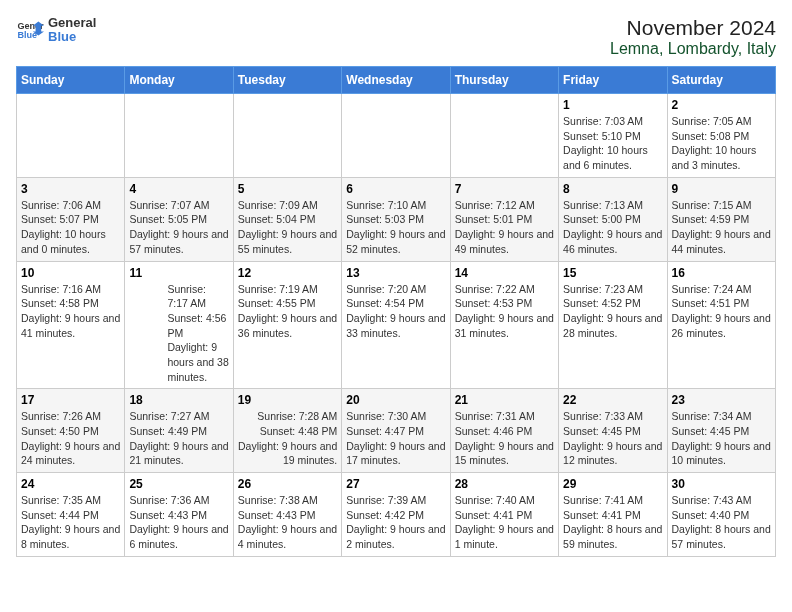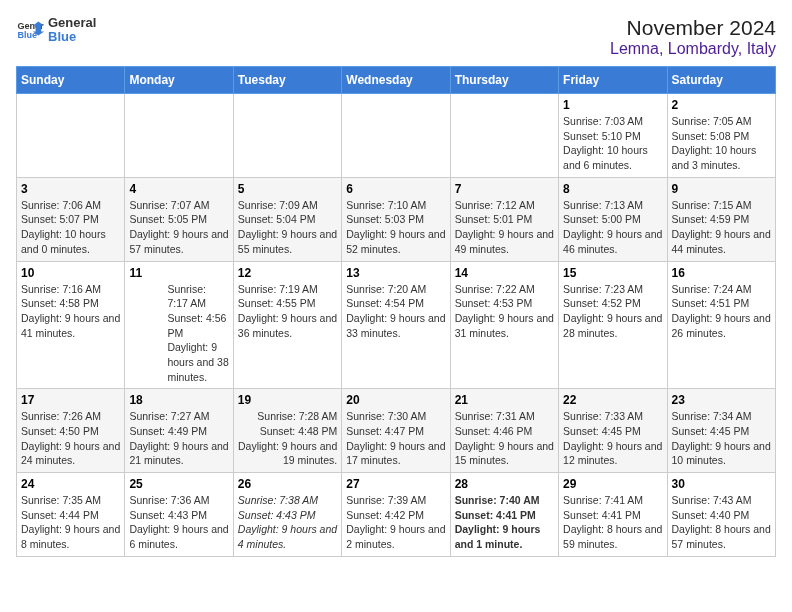--- a/index.html
+++ b/index.html
@@ -28,21 +28,21 @@
     .title-block {
       text-align: right;
     }
     .month-title {
       font-size: 21px;
       font-weight: normal;
       color: #222;
     }
     .location {
       font-size: 16px;
-      color: #4c1d95;
+      color: #14532d;
     }
     .calendar {
       width: 100%;
       border-collapse: collapse;
       font-size: 11px;
     }
     .calendar th {
       background: #3a7bd5;
       color: #fff;
       padding: 6px 4px;
@@ -276,33 +276,33 @@
 Daylight: 9 hours and 8 minutes.</div>
         </td>
         <td>
           <span class="day-num">25</span>
           <div class="day-info" style="white-space: pre-line;">Sunrise: 7:36 AM
 Sunset: 4:43 PM
 Daylight: 9 hours and 6 minutes.</div>
         </td>
         <td>
           <span class="day-num">26</span>
-          <div class="day-info" style="white-space: pre-line; font-style: italic;">Sunrise: 7:38 AM
+          <div class="day-info" style="white-space: pre-line;">Sunrise: 7:38 AM
 Sunset: 4:43 PM
 Daylight: 9 hours and 4 minutes.</div>
         </td>
         <td>
           <span class="day-num">27</span>
           <div class="day-info" style="white-space: pre-line;">Sunrise: 7:39 AM
 Sunset: 4:42 PM
 Daylight: 9 hours and 2 minutes.</div>
         </td>
         <td>
           <span class="day-num">28</span>
-          <div class="day-info" style="white-space: pre-line; font-weight: bold;">Sunrise: 7:40 AM
+          <div class="day-info" style="white-space: pre-line;">Sunrise: 7:40 AM
 Sunset: 4:41 PM
 Daylight: 9 hours and 1 minute.</div>
         </td>
         <td>
           <span class="day-num">29</span>
           <div class="day-info" style="white-space: pre-line;">Sunrise: 7:41 AM
 Sunset: 4:41 PM
 Daylight: 8 hours and 59 minutes.</div>
         </td>
         <td>

